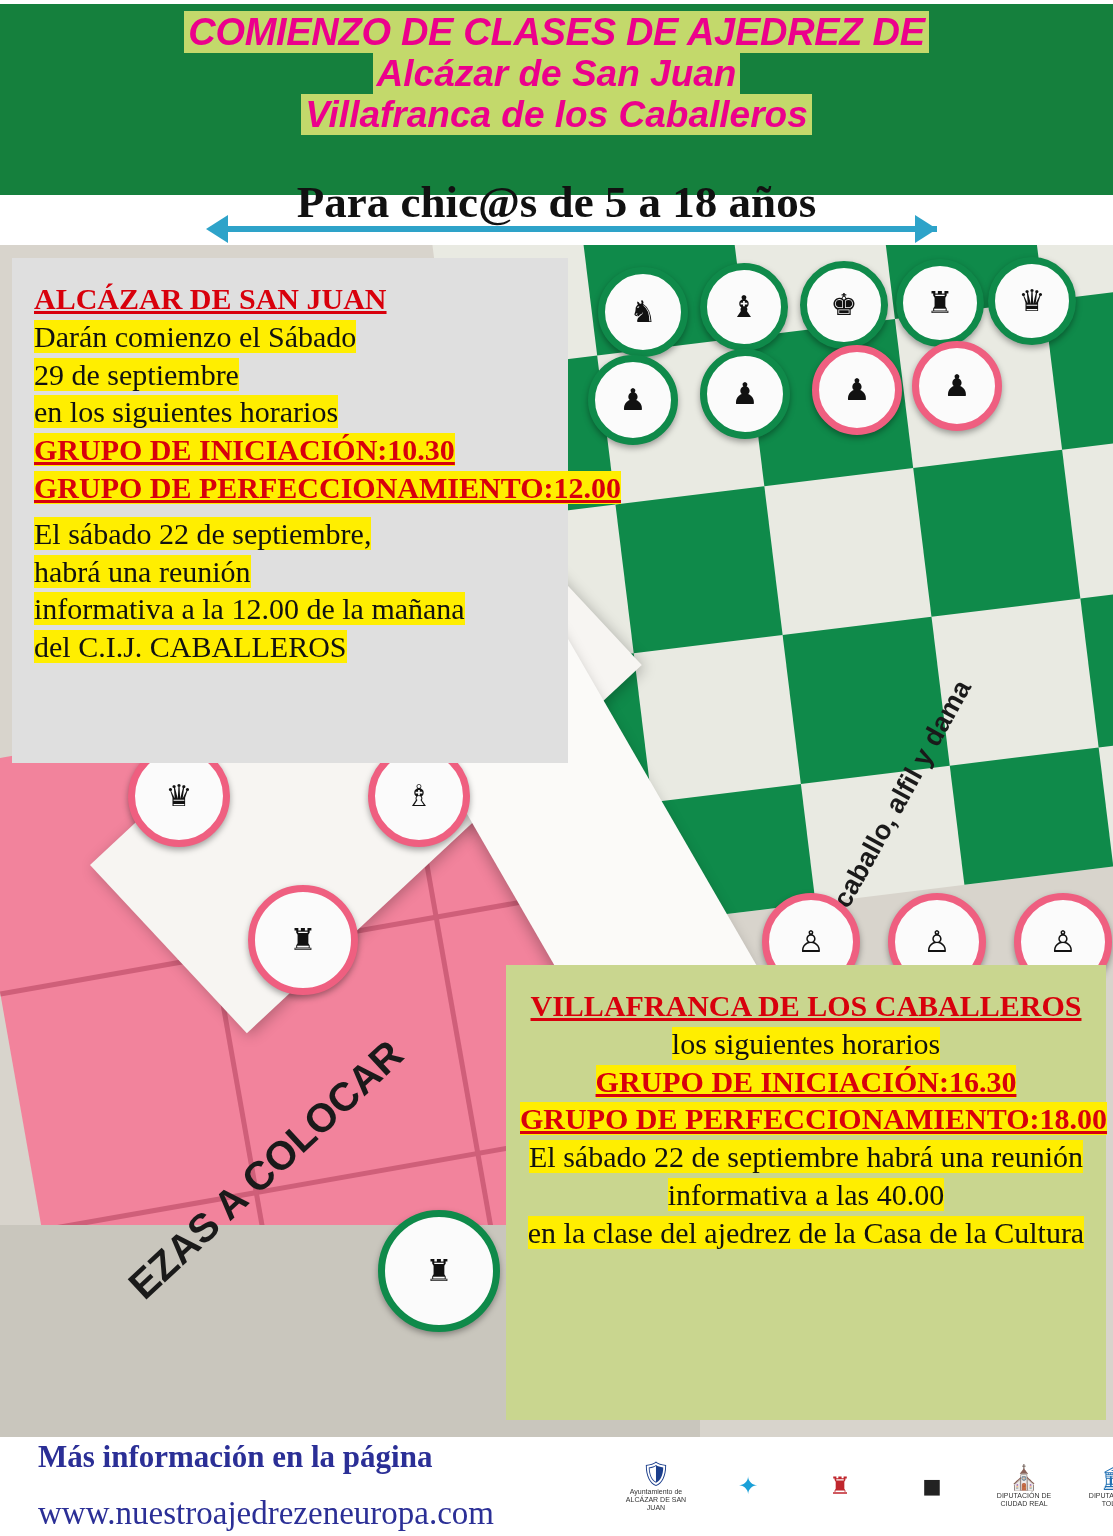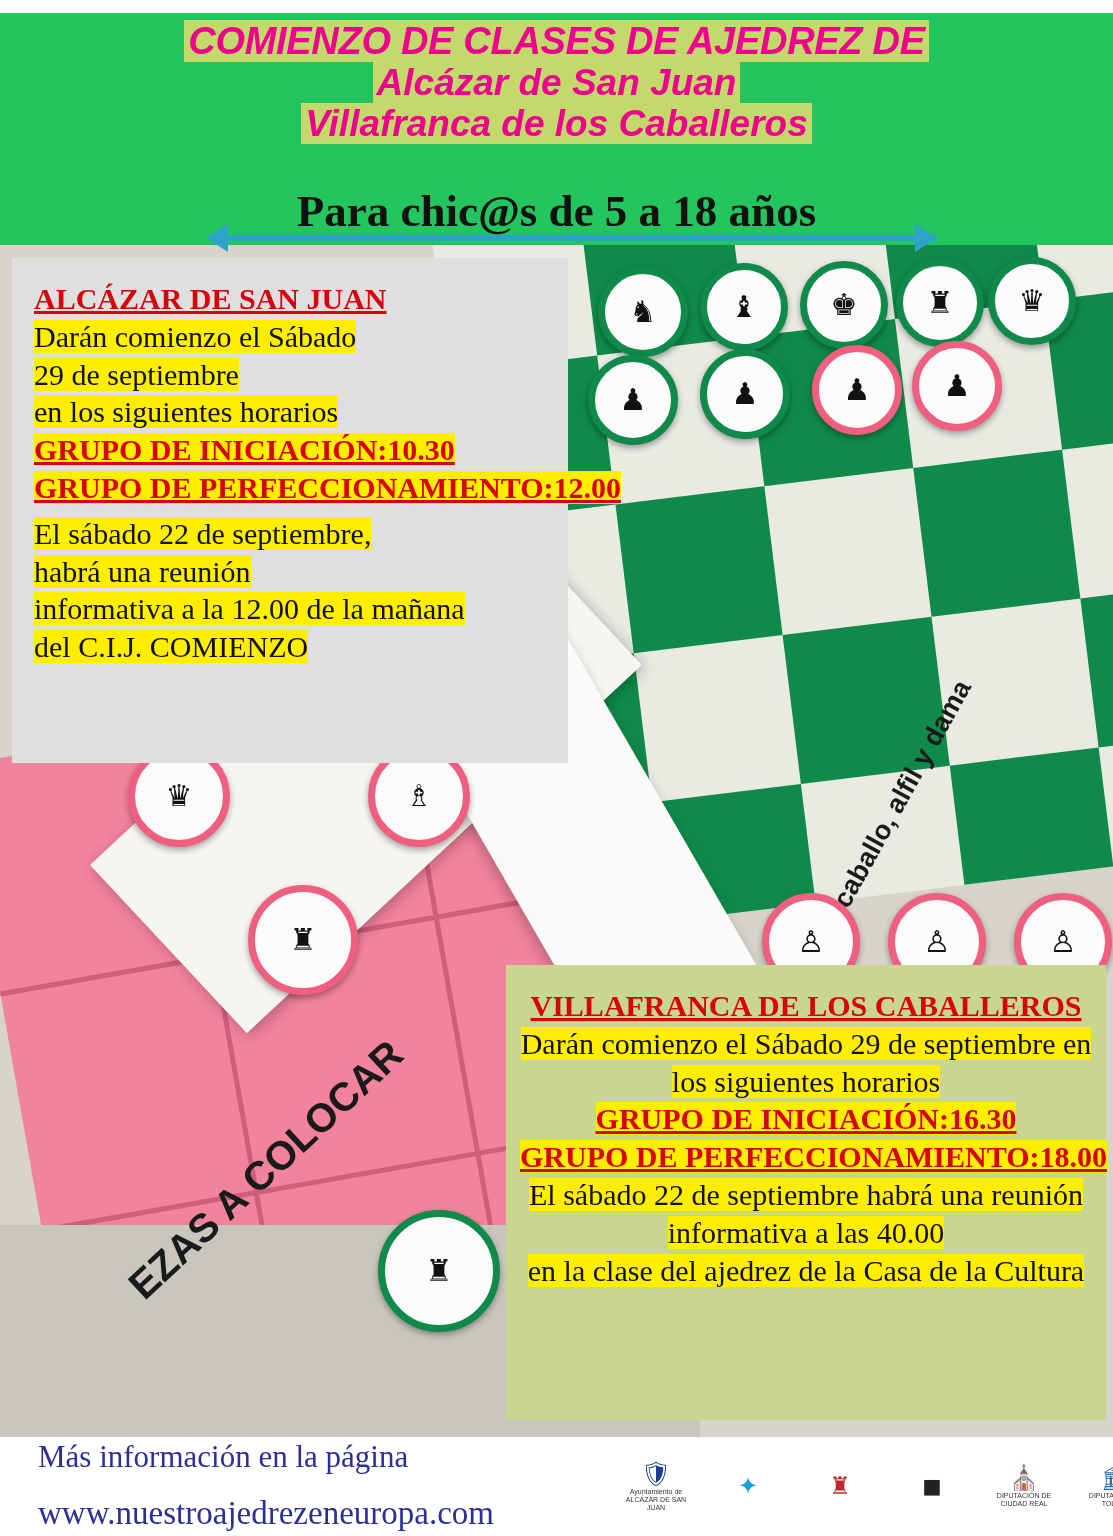--- a/index.html
+++ b/index.html
@@ -11,24 +11,24 @@
     width: 1113px;
     height: 1536px;
     position: relative;
     overflow: hidden;
     font-family: "Liberation Serif", serif;
   }
 
   
   .header {
     position: absolute;
-    left: 0; top: 13px;
-    width: 1113px;
-    height: 238px;
-    background: #22c55e;
+    left: 0; top: 4px;
+    width: 1113px;
+    height: 191px;
+    background: #15803d;
   }
   .hl {
     text-align: center;
     font-family: "Liberation Sans", sans-serif;
     font-weight: bold;
     font-style: italic;
     color: #ec008c;
     line-height: 1.06;
     white-space: nowrap;
   }
@@ -215,21 +215,21 @@
     position: absolute;
     left: 0; top: 1437px;
     width: 1113px;
     height: 99px;
     background: #ffffff;
   }
   .footer-line1 {
     position: absolute;
     left: 38px; top: 2px;
     font-family: "Liberation Serif", serif;
-    font-weight: normal;
+    font-weight: bold;
     font-size: 31px;
     color: #2b2f96;
   }
   .footer-line2 {
     position: absolute;
     left: 38px; top: 58px;
     font-family: "Liberation Serif", serif;
     font-size: 33px;
     color: #2b2f96;
   }
@@ -342,28 +342,27 @@
     <span class="headline-red">ALCÁZAR DE SAN JUAN</span>
   </div>
   <div class="ln"><span class="yellow">Darán comienzo el Sábado</span></div>
   <div class="ln"><span class="yellow"> 29 de septiembre</span></div>
   <div class="ln"><span class="yellow">en los siguientes horarios</span></div>
   <div class="ln"><span class="yellow headline-red">GRUPO DE INICIACIÓN:10.30</span></div>
   <div class="ln"><span class="yellow headline-red">GRUPO DE PERFECCIONAMIENTO:12.00</span></div>
   <div class="ln gap"><span class="yellow">El sábado 22 de septiembre,</span></div>
   <div class="ln"><span class="yellow">habrá una reunión</span></div>
   <div class="ln"><span class="yellow">informativa a la 12.00 de la mañana</span></div>
-  <div class="ln"><span class="yellow">del C.I.J. COMIENZO</span></div>
+  <div class="ln"><span class="yellow">del C.I.J. CABALLEROS</span></div>
 </div>
 
 <div class="panel-villafranca">
   <div class="ln">
     <span class="headline-red">VILLAFRANCA  DE LOS CABALLEROS</span>
   </div>
-  <div class="ln"><span class="yellow">Darán comienzo el Sábado 29 de septiembre en</span></div>
   <div class="ln"><span class="yellow">los siguientes horarios</span></div>
   <div class="ln"><span class="yellow headline-red">GRUPO DE INICIACIÓN:16.30</span></div>
   <div class="ln"><span class="yellow headline-red">GRUPO DE PERFECCIONAMIENTO:18.00</span></div>
   <div class="ln"><span class="yellow">El sábado 22 de septiembre habrá una reunión</span></div>
   <div class="ln"><span class="yellow">informativa a las 40.00</span></div>
   <div class="ln"><span class="yellow">en la clase del ajedrez de la Casa de la Cultura</span></div>
 </div>
 
 <div class="footer">
   <div class="footer-line1">Más información en la página</div>

